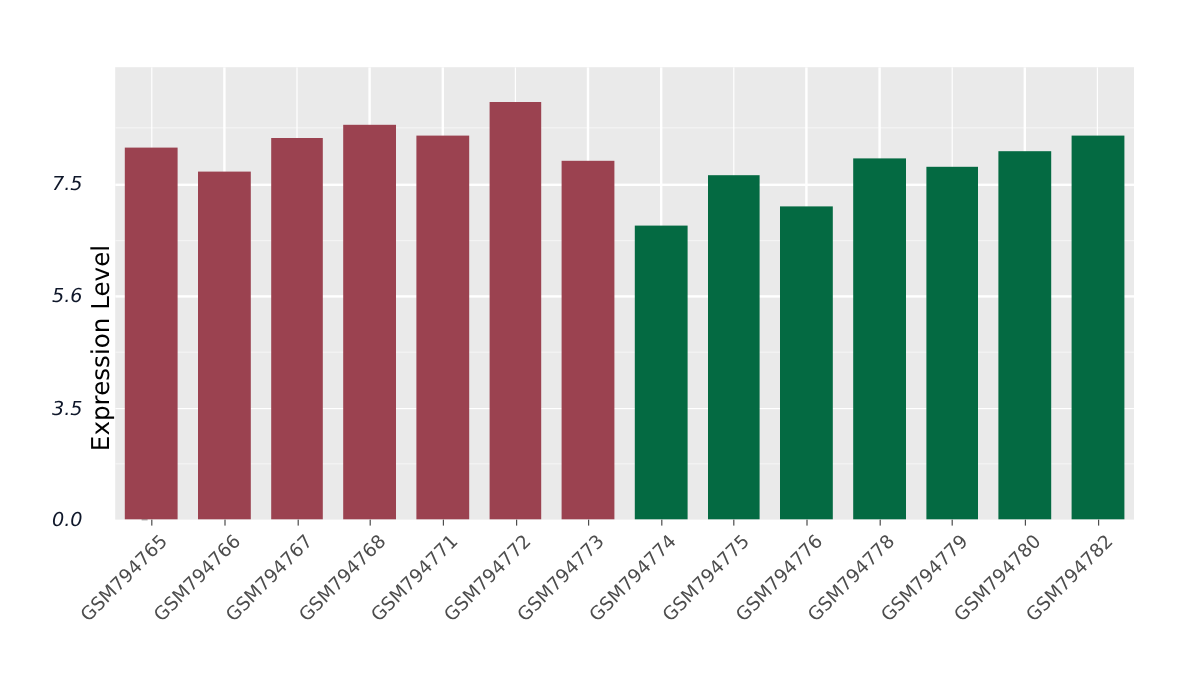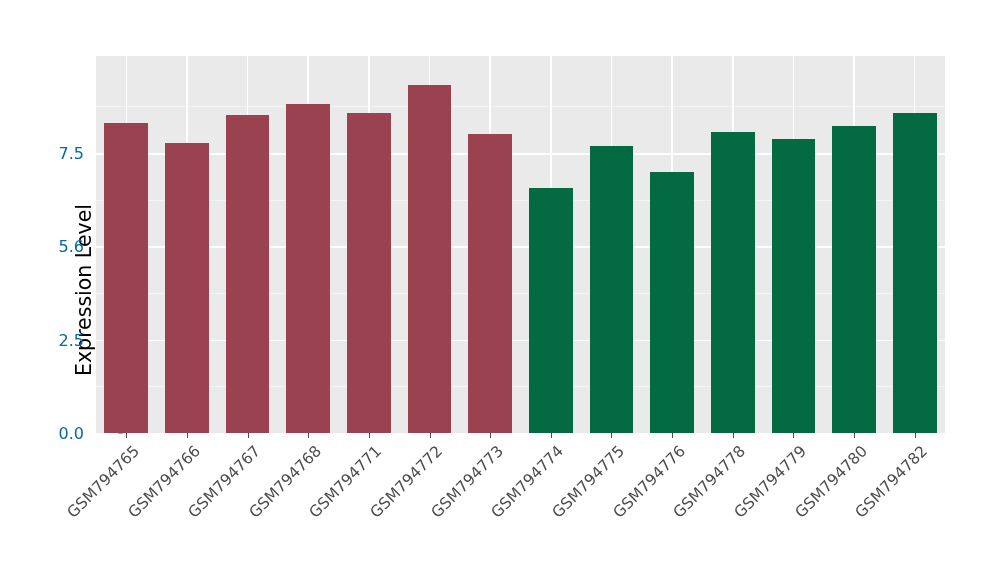--- a/index.html
+++ b/index.html
@@ -33,25 +33,26 @@
     font-size: 20.5px;
     color: #000000;
     white-space: nowrap;
   }
 
   
   .y-tick-label {
     position: absolute;
     right: 0;
     width: 56px;
-    text-align: right;
+    text-align: center;
     font-size: 16px;
-    color: #0369a1;
+    color: #0f172a;
     transform: translateY(-50%);
     white-space: nowrap;
+    font-style: italic;
   }
   #y-tick-labels {
     position: absolute;
     left: 28px;
     top: 0;
     width: 56px;
     height: 580px;
   }
   .y-tick-mark {
     position: absolute;
@@ -131,21 +132,21 @@
 </head>
 <body>
 
 <div id="chart-root">
 
   <div id="y-axis-title">Expression Level</div>
 
   <div id="y-tick-labels">
       <div class="y-tick-label" style="top: 433px;">0.0</div>
       <div class="y-tick-mark" style="top: 433px;"></div>
-      <div class="y-tick-label" style="top: 339.683px;">2.5</div>
+      <div class="y-tick-label" style="top: 339.683px;">3.5</div>
       <div class="y-tick-mark" style="top: 339.683px;"></div>
       <div class="y-tick-label" style="top: 246.366px;">5.6</div>
       <div class="y-tick-mark" style="top: 246.366px;"></div>
       <div class="y-tick-label" style="top: 153.05px;">7.5</div>
       <div class="y-tick-mark" style="top: 153.05px;"></div>
     </div>
 
   <div id="panel">
     <div id="grid-minor">
         <div class="grid-minor-h" style="top: 330.342px;"></div>

